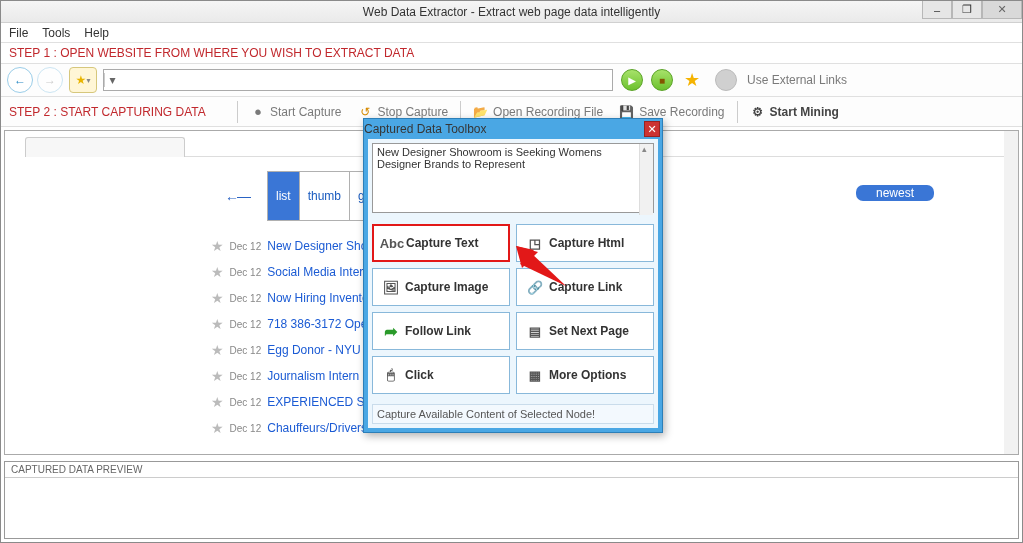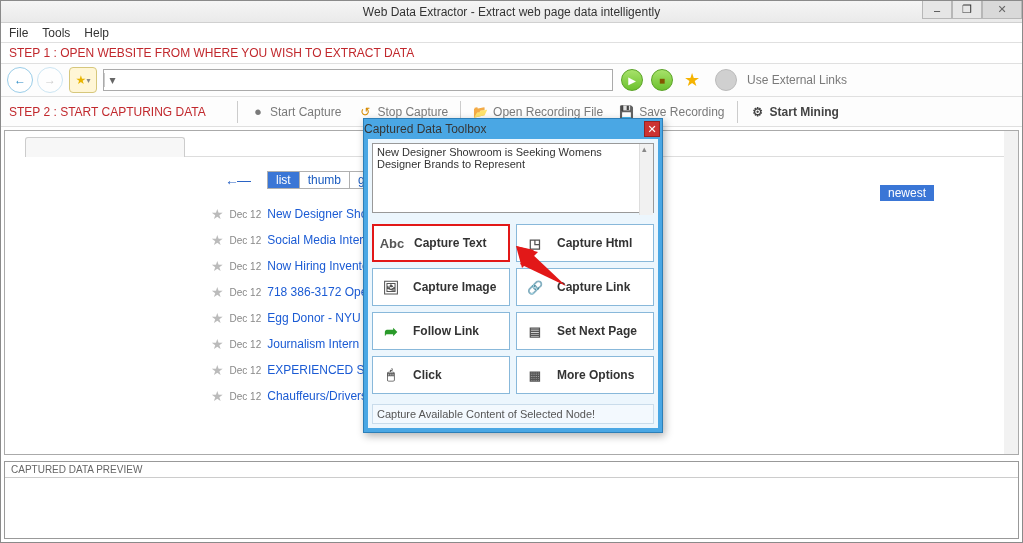--- a/index.html
+++ b/index.html
@@ -28,24 +28,24 @@
   .tb2-btn { display:flex; align-items:center; gap:4px; padding:2px 4px; color:#7a7a7a; font-size:12px;}
   .tb2-btn.active { color:#444; font-weight:600;}
   .step2-label { color:#c1282d; font-size:12px; flex:0 0 220px; }
   .vsep { width:1px; height:22px; background:#ccc; }
   .browser-frame { flex:1; border:1px solid #aaa; margin:3px; padding:2px; position:relative; overflow:hidden; background:#fff;}
   .browser-content { position:absolute; inset:0; border-right:14px solid #f2f2f2; padding:6px 0 0 20px;}
   .tab-strip { height:20px; border-bottom:1px solid #ddd; }
   .tab-strip .tab { display:inline-block; width:160px; height:20px; border:1px solid #ccc; border-bottom:none; border-radius:3px 3px 0 0; background:#f7f7f7;}
   .view-row { margin:14px 0 6px 200px; display:flex; align-items:center; gap:0; font-size:12px;}
   .view-row .arrow { color:#2a63c4; font-size:14px; margin-right:18px; letter-spacing:-2px;}
-  .view-row .vbtn { border:1px solid #b0b0b0; padding:1px 8px; color:#1a5bbf; background:#fff; }
+  .view-row .vbtn { border:1px solid #b0b0b0; padding:17px 8px; color:#1a5bbf; background:#fff; }
   .view-row .vbtn.sel { background:#3a76d6; color:#fff; }
   .view-row .vbtn + .vbtn { border-left:none; }
-  .newest { float:right; background:#3a76d6; color:#fff; padding:1px 8px; font-size:12px; margin-right:70px; }
+  .newest { float:right; background:#3a76d6; color:#fff; padding:1px 20px; font-size:12px; margin-right:70px;border-radius:7px; }
   .list { margin:12px 0 0 186px; }
   .row { height:26px; display:flex; align-items:center; font-size:12px; gap:6px; }
   .row .star { color:#bbb; font-size:14px; }
   .row .date { color:#888; font-size:10px;}
   .row .link { color:#1b5bd4; }
   .row .extra { color:#555; }
   .row .extra .pic { color:#d58a00;}
   .row .extra .map { color:#1b7a2a;}
   .row .extra .cat { color:#1b5bd4;}
   .captured-prev { border:1px solid #999; margin:3px; height:78px; background:#fff;}
@@ -56,21 +56,21 @@
   
   .toolbox { position:absolute; left:363px; top:118px; width:300px; background:#4aa7e4; border:1px solid #2c7fb8; box-shadow:2px 3px 8px rgba(0,0,0,.3);}
   .toolbox .tb-title { height:20px; display:flex; align-items:center; justify-content:flex-start; color:#363636; font-size:12px; position:relative;}
   .toolbox .tb-close { position:absolute; right:2px; top:2px; width:16px; height:16px; background:#c33; color:#fff; font-size:11px; display:flex; align-items:center; justify-content:center; border:1px solid #922;}
   .toolbox .tb-body { background:#ecf6fd; margin:0 4px 4px 4px; padding:4px; }
   .tb-textarea { width:100%; height:70px; border:1px solid #999; background:#fff; font-size:11px; padding:2px 18px 2px 4px; resize:none; font-family:inherit; color:#333; position:relative;}
   .ta-wrap { position:relative; }
   .ta-wrap .sbar { position:absolute; right:1px; top:1px; bottom:1px; width:14px; background:#f1f1f1; border-left:1px solid #ddd;}
   .ta-wrap .sbar::before { content:"▴"; position:absolute; top:0; left:2px; font-size:9px; color:#888;}
   .btn-grid { display:grid; grid-template-columns:1fr 1fr; gap:6px; margin-top:8px;}
-  .tbx-btn { height:38px; border:1px solid #88b8da; background:#fff; display:flex; align-items:center; justify-content:flex-start; gap:12px; padding:0 8px; font-size:12px; font-weight:600; color:#333;}
+  .tbx-btn { height:38px; border:1px solid #88b8da; background:#fff; display:flex; align-items:center; justify-content:flex-start; gap:4px; padding:0 8px; font-size:12px; font-weight:600; color:#333;}
   .tbx-btn .ic { width:20px; height:20px; display:flex; align-items:center; justify-content:center; font-size:13px; color:#555;}
   .tbx-btn.highlight { border:2px solid #e21818;}
   .tb-status { margin-top:10px; border:1px solid #c9dceb; background:#f3f9fe; font-size:11px; color:#555; padding:3px 4px;}
 
   
   .big-arrow { position:absolute; left:516px; top:246px; width:50px; height:40px; pointer-events:none;}
   .big-arrow svg { width:50px; height:40px; }
 
   .ico-sm { width:16px; height:16px; display:inline-flex; align-items:center; justify-content:center; font-size:12px;}
 </style>

